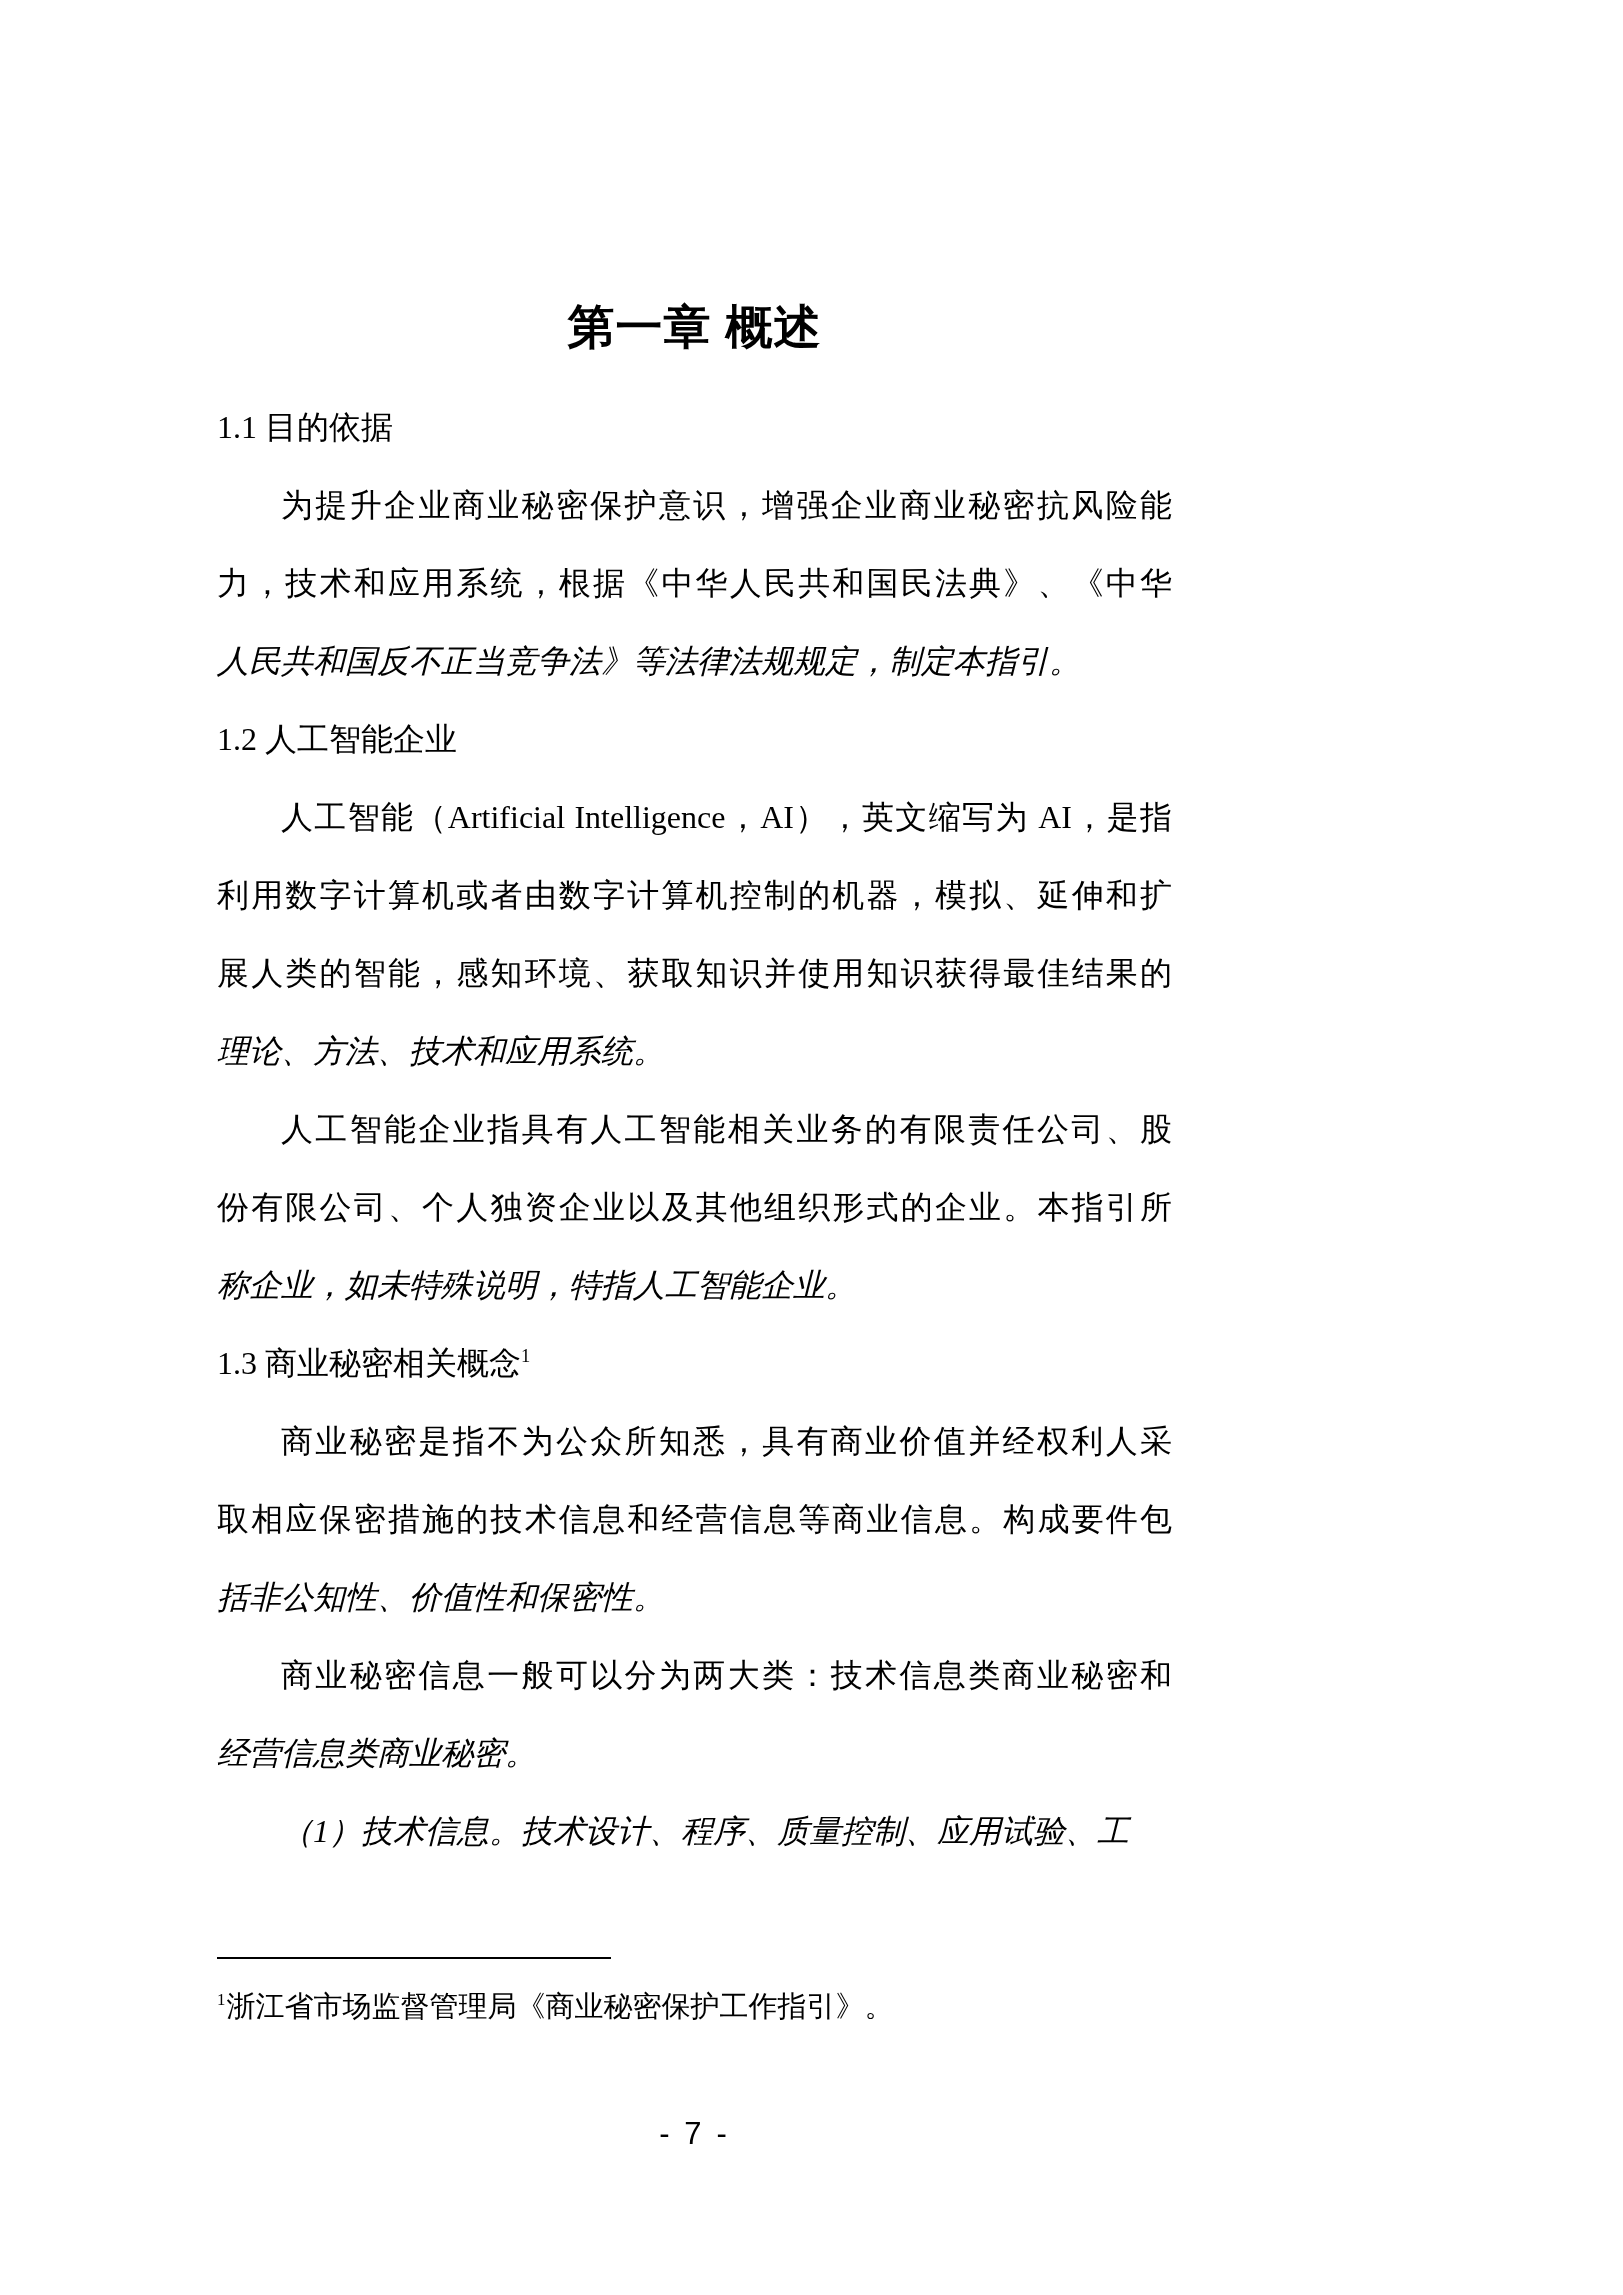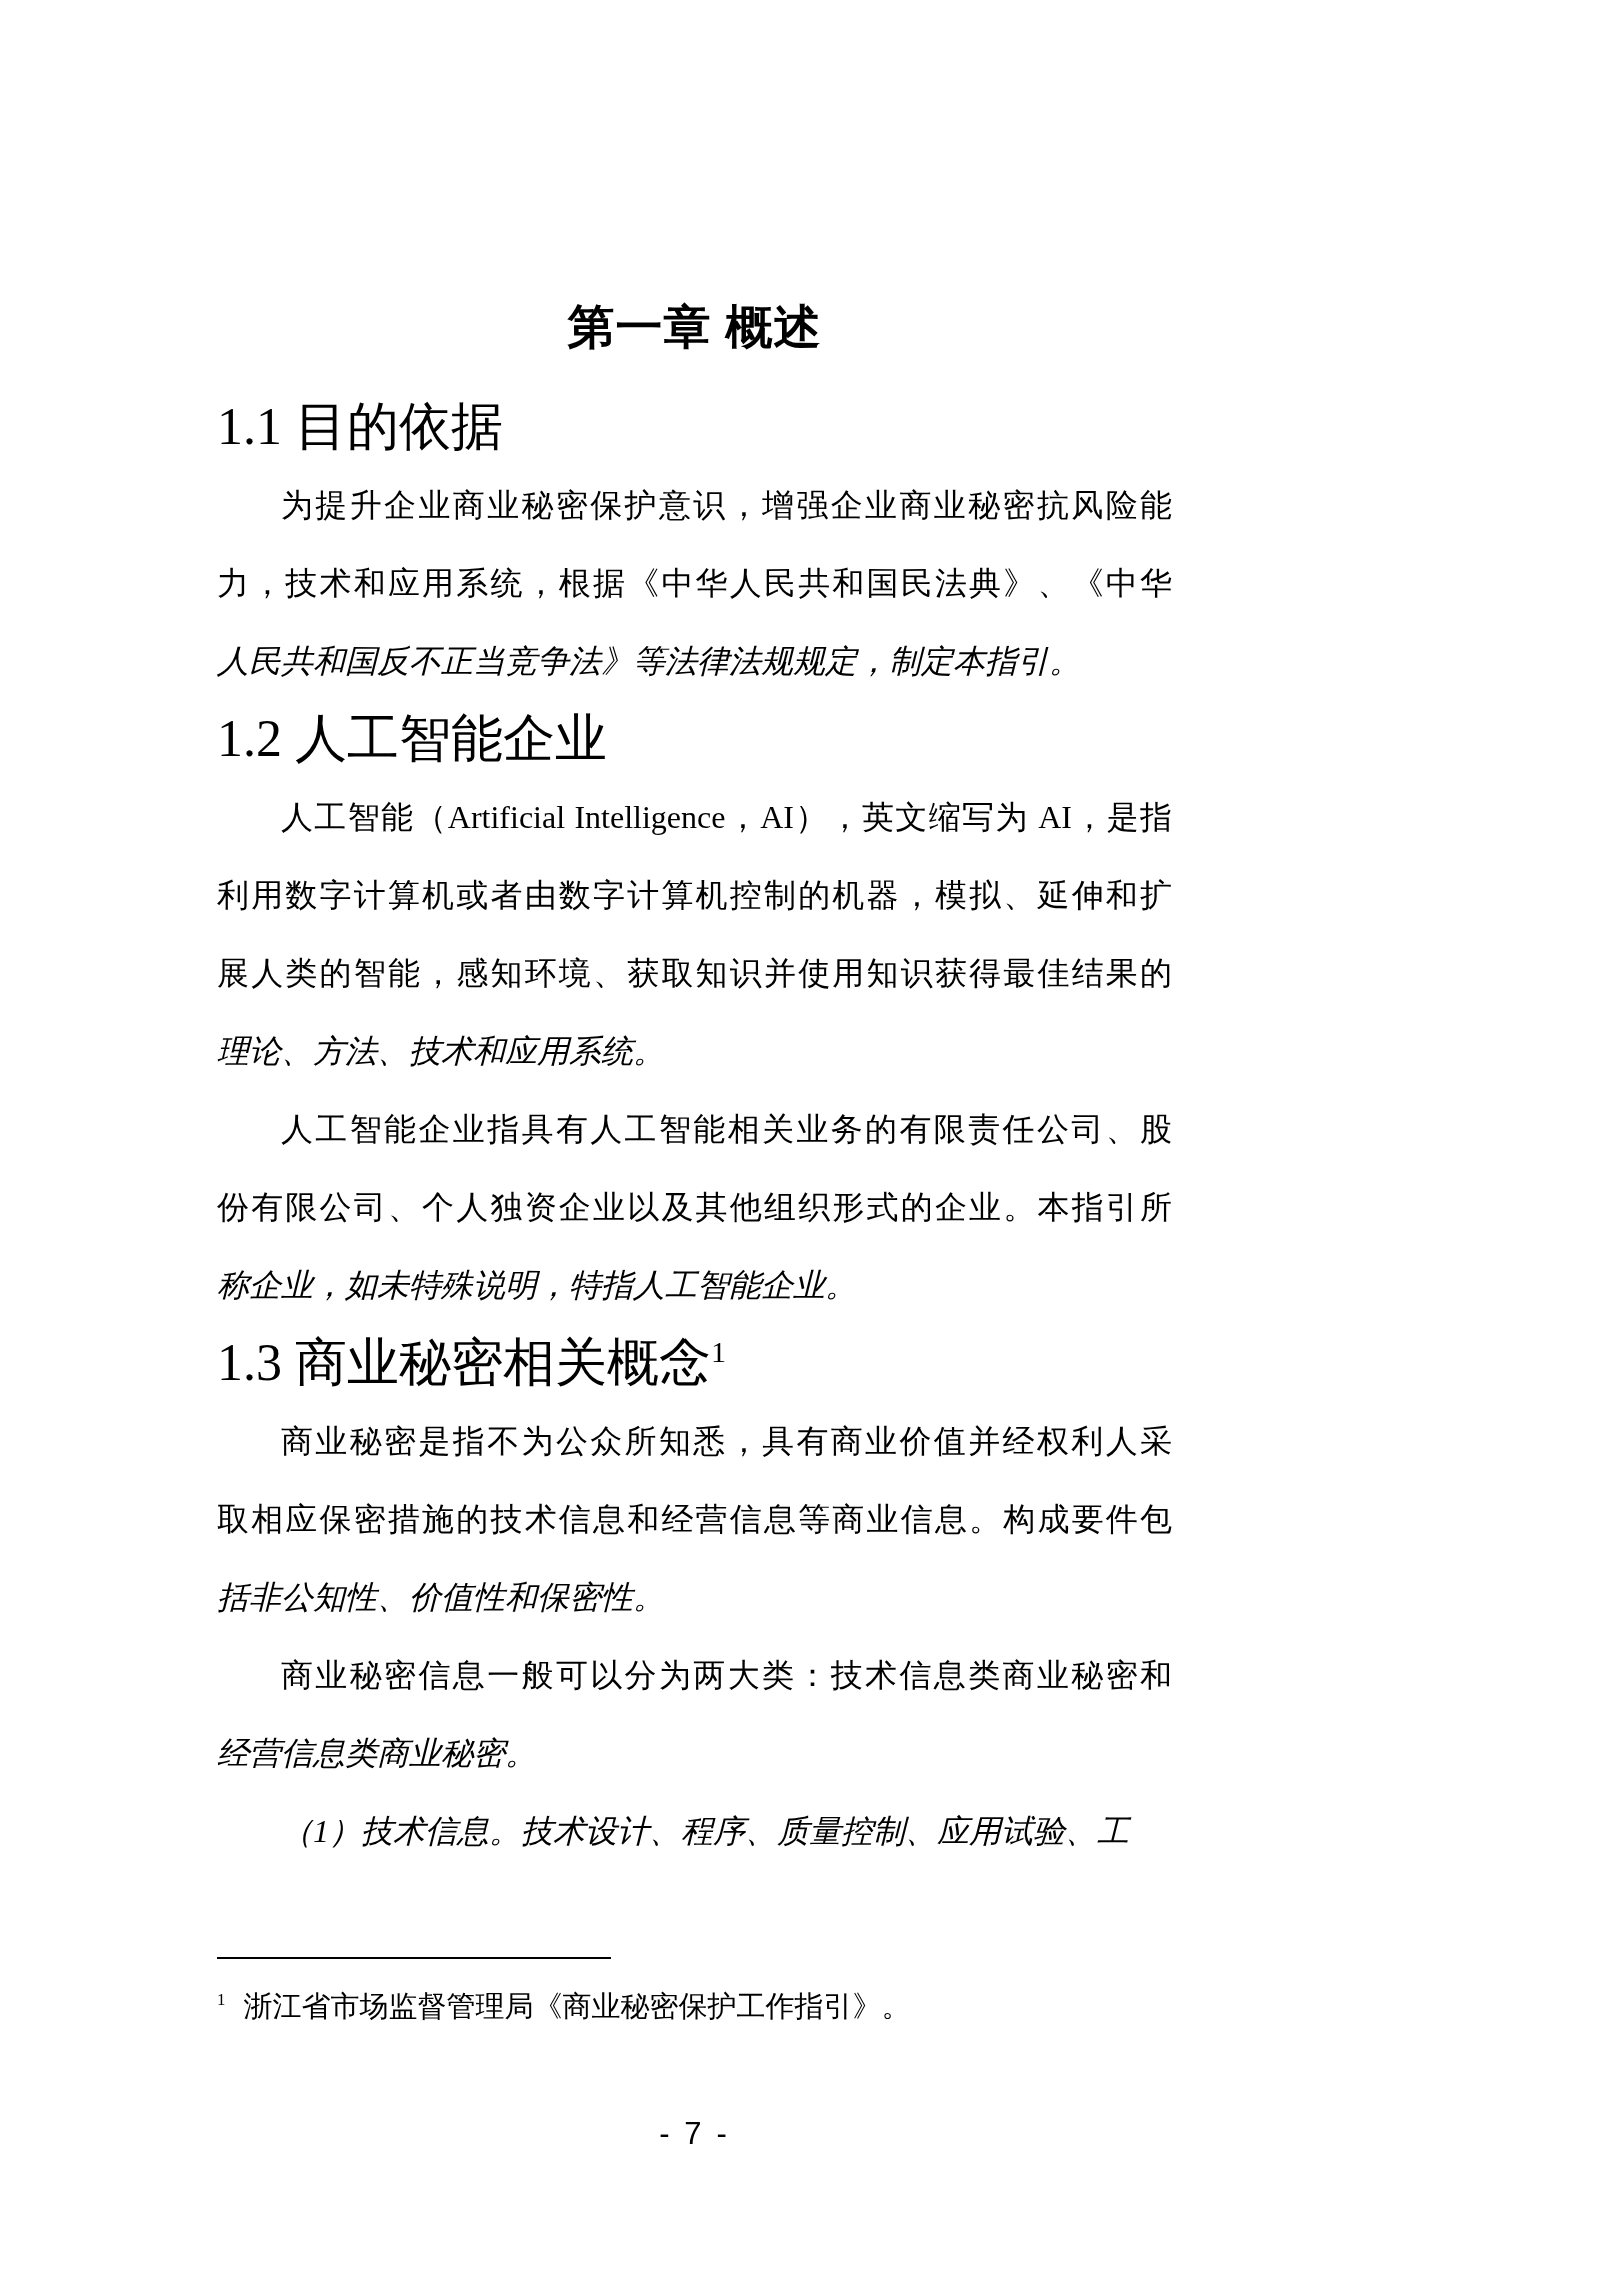--- a/index.html
+++ b/index.html
@@ -35,21 +35,21 @@
     white-space: normal;
   }
   .line.end {
     text-align-last: left;
     font-style: italic;
   }
   .line.indent {
     text-indent: 2em;
   }
   .heading {
-    font-size: 52px;
+    font-size: 32px;
     line-height: 78px;
     text-align: left;
     text-align-last: left;
     font-family: Liberation Serif, serif;
   }
   sup {
     font-size: 58%;
     line-height: 0;
   }
   .footnote-block {
@@ -60,21 +60,21 @@
     border-top: 2px solid #000000;
     height: 0;
   }
   .footnote-line {
     margin-top: 18.4px;
     font-size: 29px;
     line-height: 56px;
     text-align: left;
   }
   .footnote-line .fn-text {
-    margin-left: 18px;
+    margin-left: 1px;
   }
   .page-number {
     margin-top: 82px;
     font-family: "Liberation Sans", "DejaVu Sans", sans-serif;
     font-size: 31px;
     line-height: 36px;
     text-align: center;
     letter-spacing: 3.1px;
   }
 </style>

